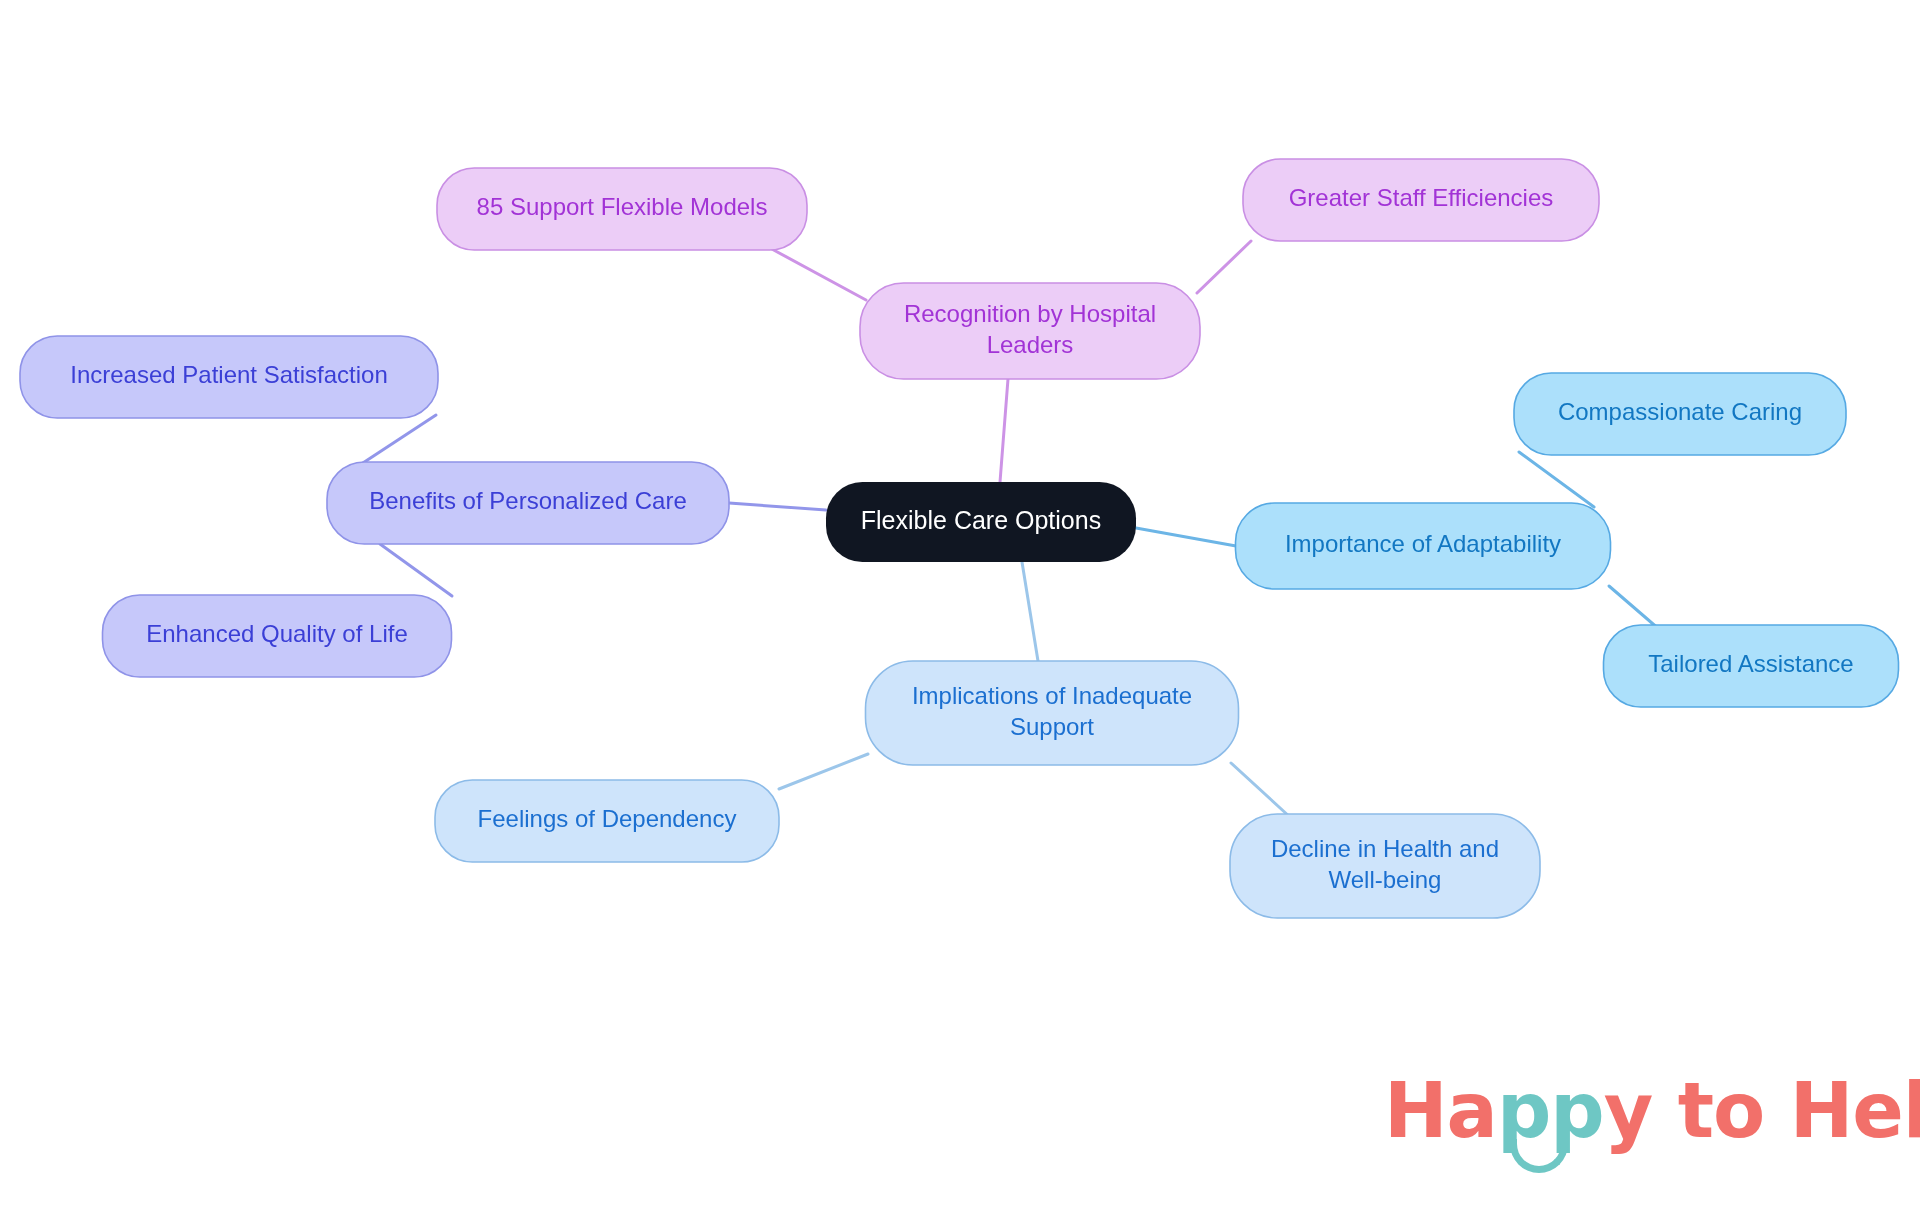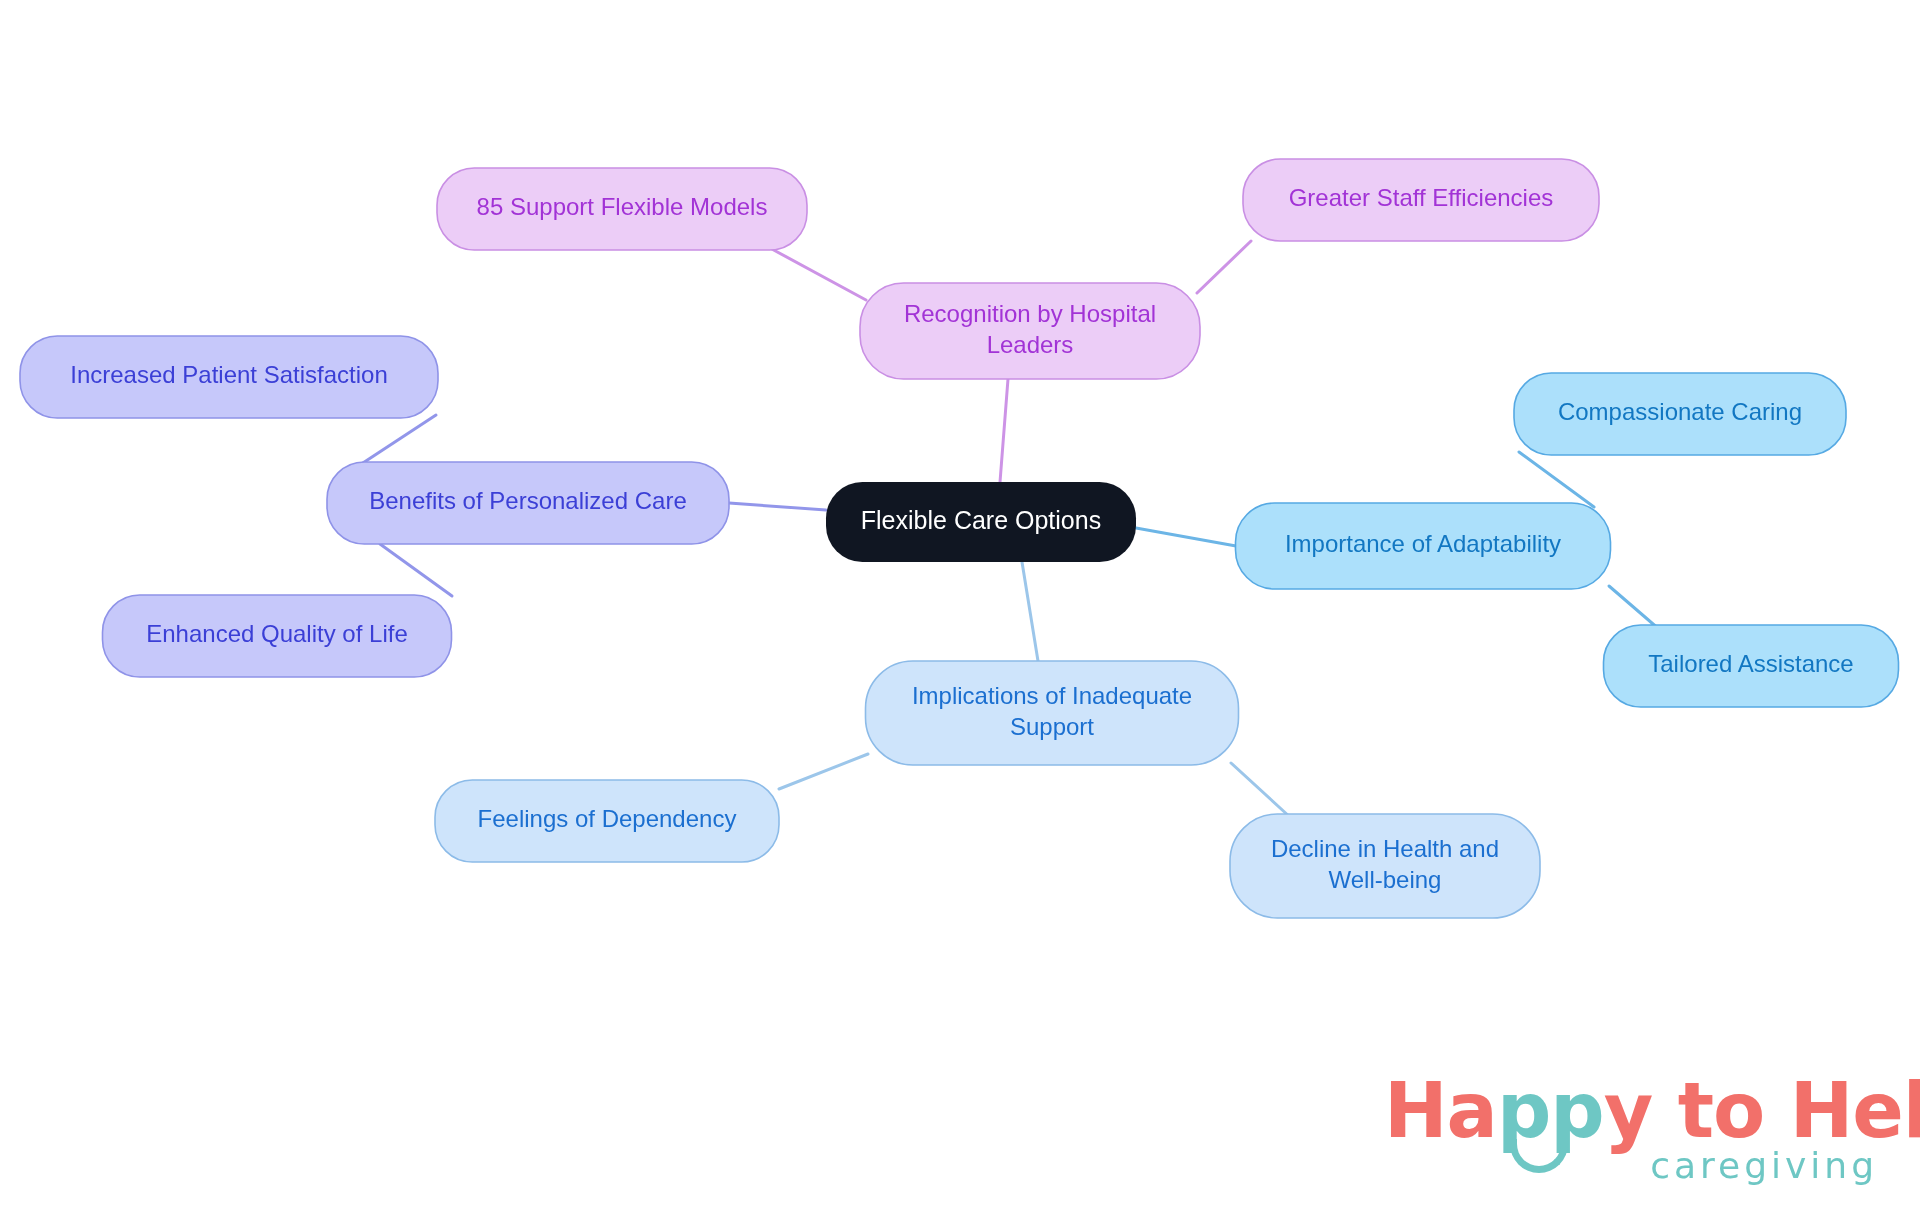--- a/index.html
+++ b/index.html
@@ -159,15 +159,14 @@
           <text x="981" y="522" class="node-label" fill="#ffffff" font-size="25">Flexible Care Options</text>
         </g>
       </g>
   </svg>
 
   <div id="brand-logo">
     <div class="logo-wordmark">
       <span class="logo-coral">Ha</span><span class="logo-teal">pp</span><span class="logo-coral">y to Help</span>
     </div>
     <div class="logo-smile"></div>
-    <div class="logo-sub">caregiving</div>
   </div>
 </div>
 
 </body></html>

